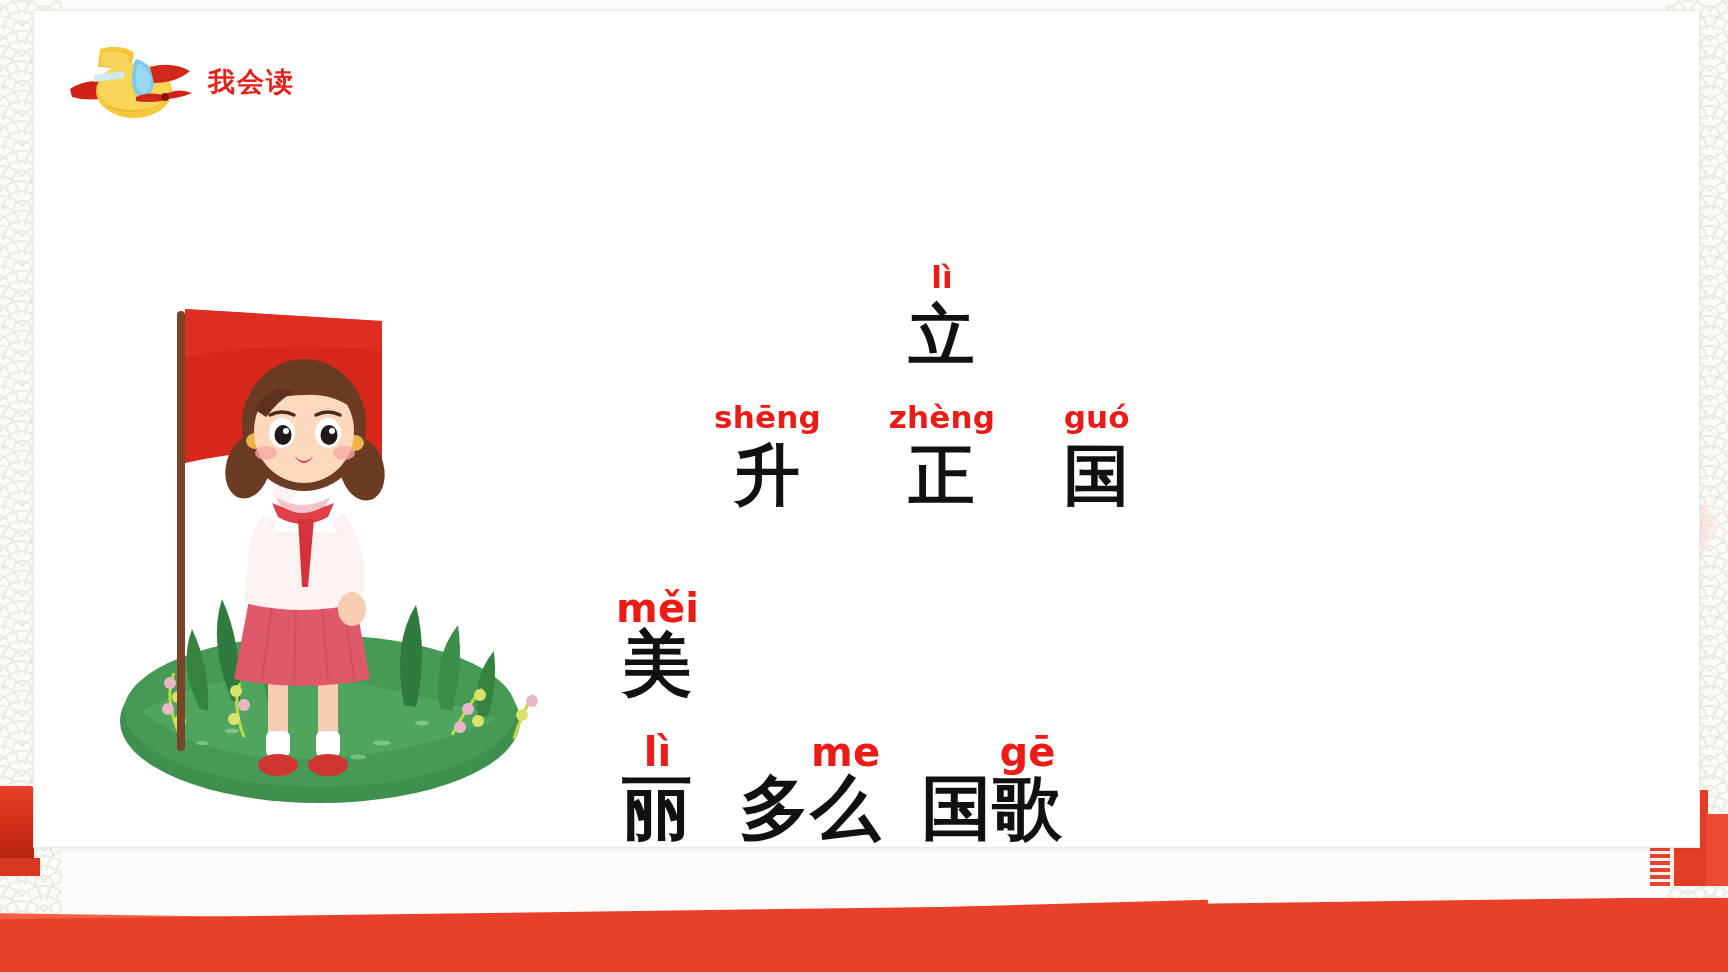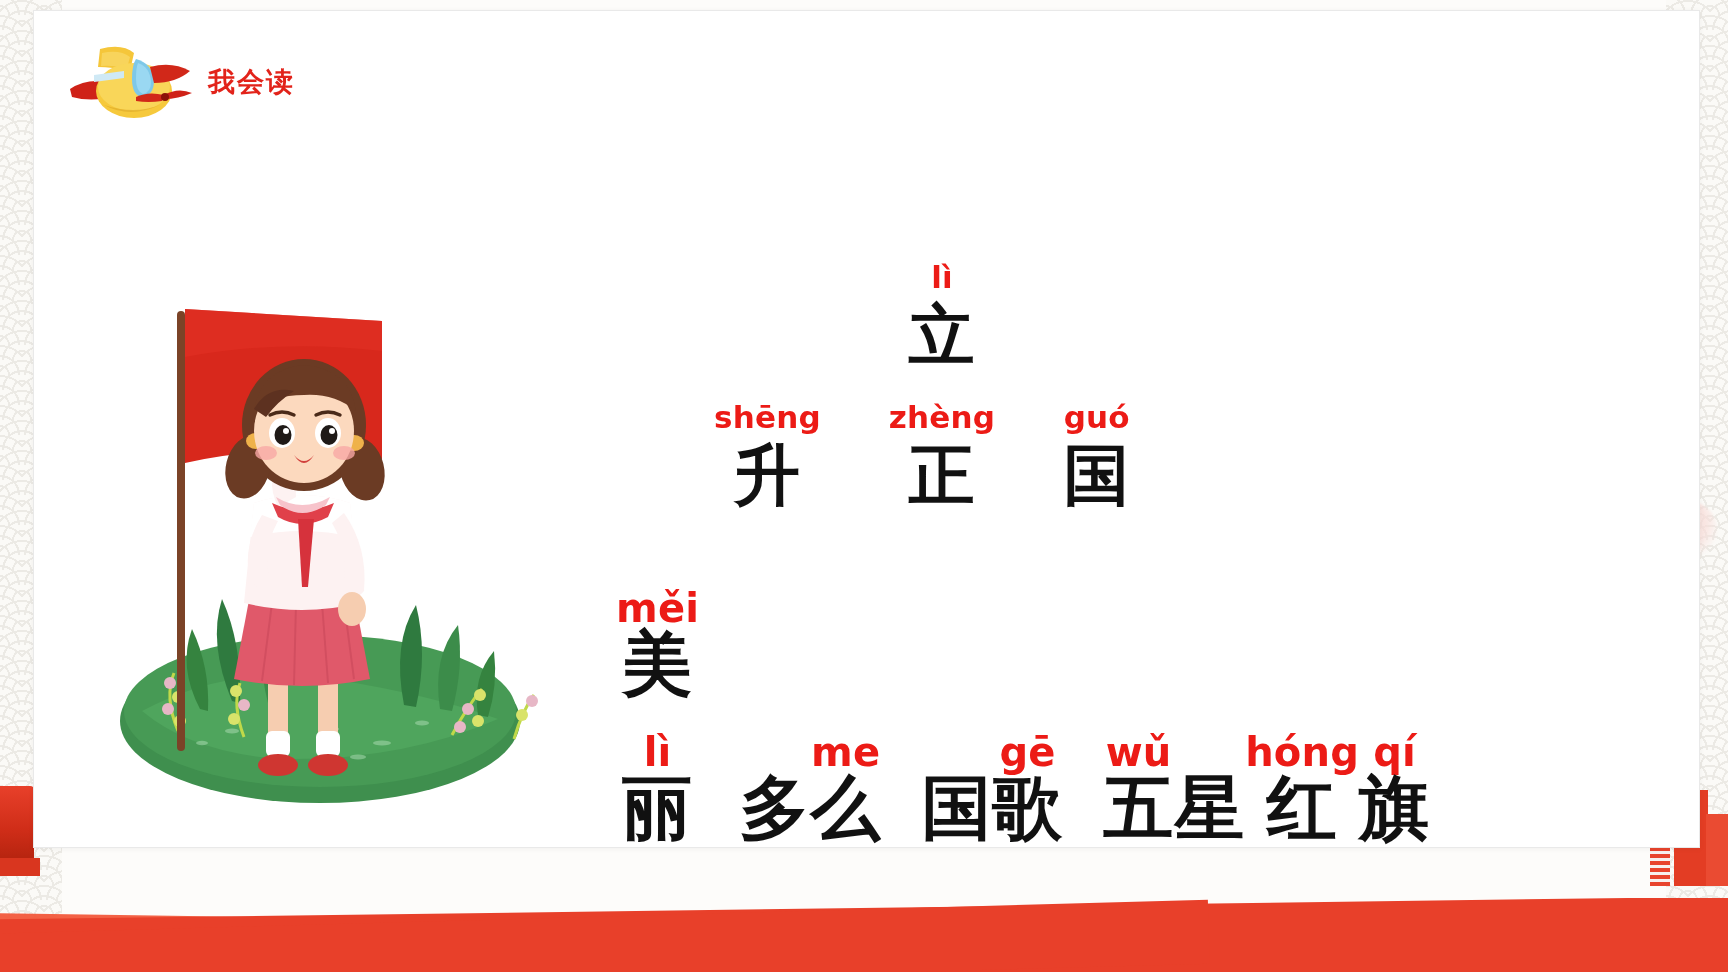--- a/index.html
+++ b/index.html
@@ -388,38 +388,20 @@
           <div class="word">
             <span class="py empty"></span>
             <span class="hz">国</span>
           </div>
           <div class="word">
             <span class="py">gē</span>
             <span class="hz">歌</span>
           </div>
         </div>
 
-        <div class="word-group">
-          <div class="word">
-            <span class="py">wǔ</span>
-            <span class="hz">五</span>
-          </div>
-          <div class="word">
-            <span class="py empty"></span>
-            <span class="hz">星</span>
-          </div>
-          <div class="word">
-            <span class="py">hóng</span>
-            <span class="hz">红</span>
-          </div>
-          <div class="word">
-            <span class="py">qí</span>
-            <span class="hz">旗</span>
-          </div>
-        </div>
       </div>
 
     </div>
   </div>
 
   <div class="ribbon">
     <div class="band-b"></div>
     <div class="band-a"></div>
     <div class="band-c"></div>
   </div>

